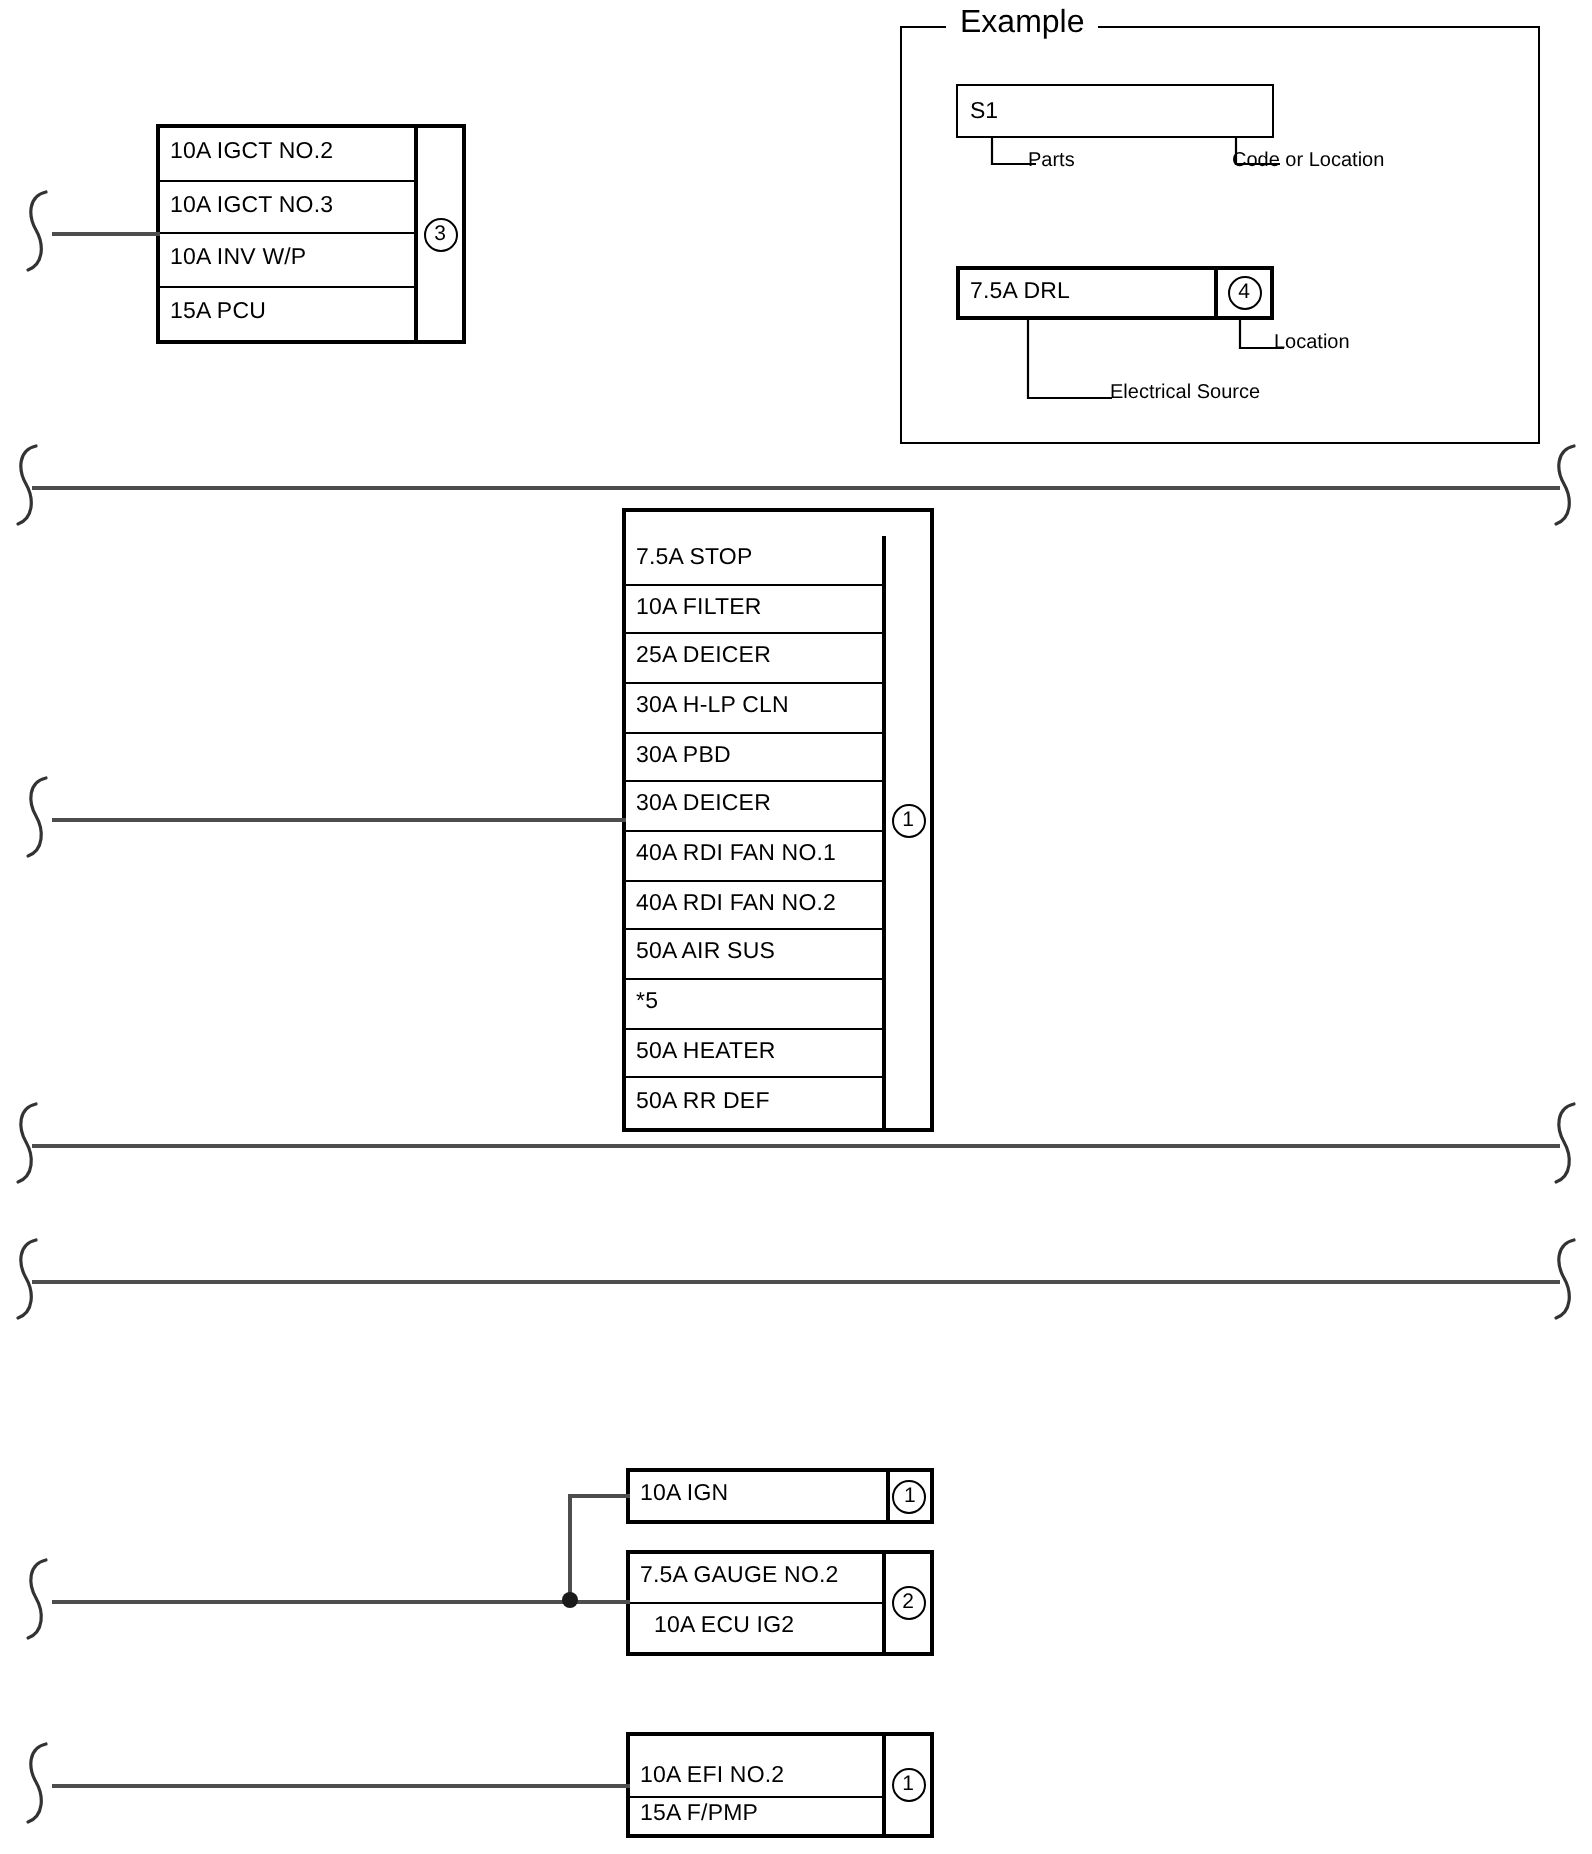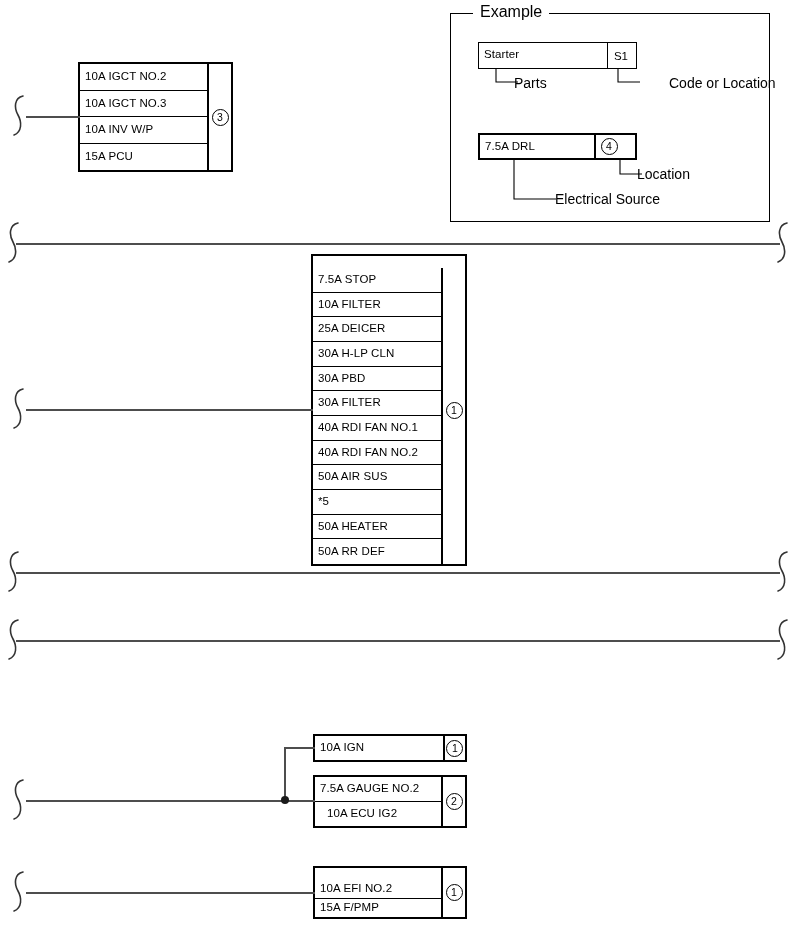--- a/index.html
+++ b/index.html
@@ -110,56 +110,53 @@
     padding: 0 7px;
     line-height: 1;
   }
   .leader {
     position: absolute;
     color: #000;
   }
   .leader svg { display: block; }
   .leader-label {
     position: absolute;
-    font-size: 14px;
+    font-size: 10px;
     white-space: nowrap;
     line-height: 1;
   }
 </style>
 </head>
 <body>
 
 <div id="diagram">
 
   <div class="example-frame" style="left:450px; top:13px; width:320px; height:209px;"></div>
   <div class="example-title" style="left:473px; top:4px;">Example</div>
 
   <div class="fuse-block thin" style="left:478px; top:42px; width:159px; height:27px;">
-    <div class="fuse-rows" style="width:129px;">
-      <div class="fuse-row" style="height:23px;">Starter</div>
-    </div>
     <div class="fuse-marker" style="width:26px; font-size:11.5px;">S1</div>
   </div>
 
   <div class="leader" style="left:490px; top:69px; width:30px; height:18px;">
     <svg width="30" height="18" viewBox="0 0 30 18">
       <path d="M6,0 L6,13 L28,13" fill="none" stroke="#000" stroke-width="1.1"></path>
     </svg>
   </div>
   <div class="leader-label" style="left:514px; top:76px;">Parts</div>
 
   <div class="leader" style="left:612px; top:69px; width:30px; height:18px;">
     <svg width="30" height="18" viewBox="0 0 30 18">
       <path d="M6,0 L6,13 L28,13" fill="none" stroke="#000" stroke-width="1.1"></path>
     </svg>
   </div>
-  <div class="leader-label" style="left:669px; top:76px;">Code or Location</div>
+  <div class="leader-label" style="left:616px; top:76px;">Code or Location</div>
 
   <div class="fuse-block" style="left:478px; top:133px; width:159px; height:27px;">
-    <div class="fuse-rows" style="width:116px;text-align:center;">
+    <div class="fuse-rows" style="width:129px;text-align:center;">
       <div class="fuse-row" style="height:23px;">7.5A DRL</div>
     </div>
     <div class="fuse-marker" style="width:26px;">
       <span class="circled">4</span>
     </div>
   </div>
 
   <div class="leader" style="left:614px; top:160px; width:30px; height:20px;">
     <svg width="30" height="20" viewBox="0 0 30 20">
       <path d="M6,0 L6,14 L28,14" fill="none" stroke="#000" stroke-width="1.1"></path>
@@ -205,21 +202,21 @@
     </svg>
   </div>
 
   <div class="fuse-block" style="left:311px; top:254px; width:156px; height:312px;">
     <div class="fuse-rows" style="width:130px;margin-top:12px;">
       <div class="fuse-row" style="height:25.7px;">7.5A STOP</div>
       <div class="fuse-row" style="height:25.7px;">10A FILTER</div>
       <div class="fuse-row" style="height:25.7px;">25A DEICER</div>
       <div class="fuse-row" style="height:25.7px;">30A H-LP CLN</div>
       <div class="fuse-row" style="height:25.7px;">30A PBD</div>
-      <div class="fuse-row" style="height:25.7px;">30A FILTER</div>
+      <div class="fuse-row" style="height:25.7px;">30A DEICER</div>
       <div class="fuse-row" style="height:25.7px;">40A RDI FAN NO.1</div>
       <div class="fuse-row" style="height:25.7px;">40A RDI FAN NO.2</div>
       <div class="fuse-row" style="height:25.7px;">50A AIR SUS</div>
       <div class="fuse-row" style="height:25.7px;">*5</div>
       <div class="fuse-row" style="height:25.7px;">50A HEATER</div>
       <div class="fuse-row" style="height:25.7px;">50A RR DEF</div>
     </div>
     <div class="fuse-marker" style="width:22px;">
       <span class="circled">1</span>
     </div>

